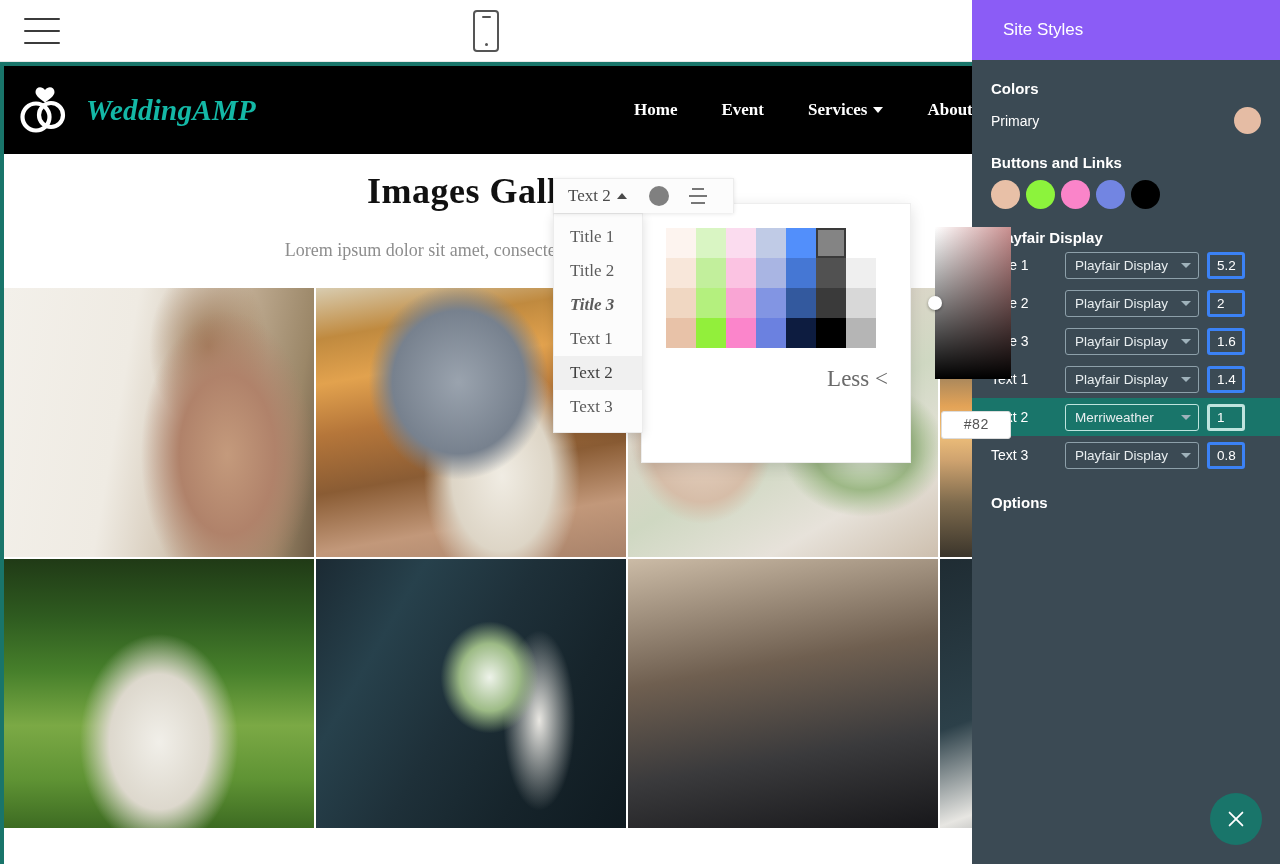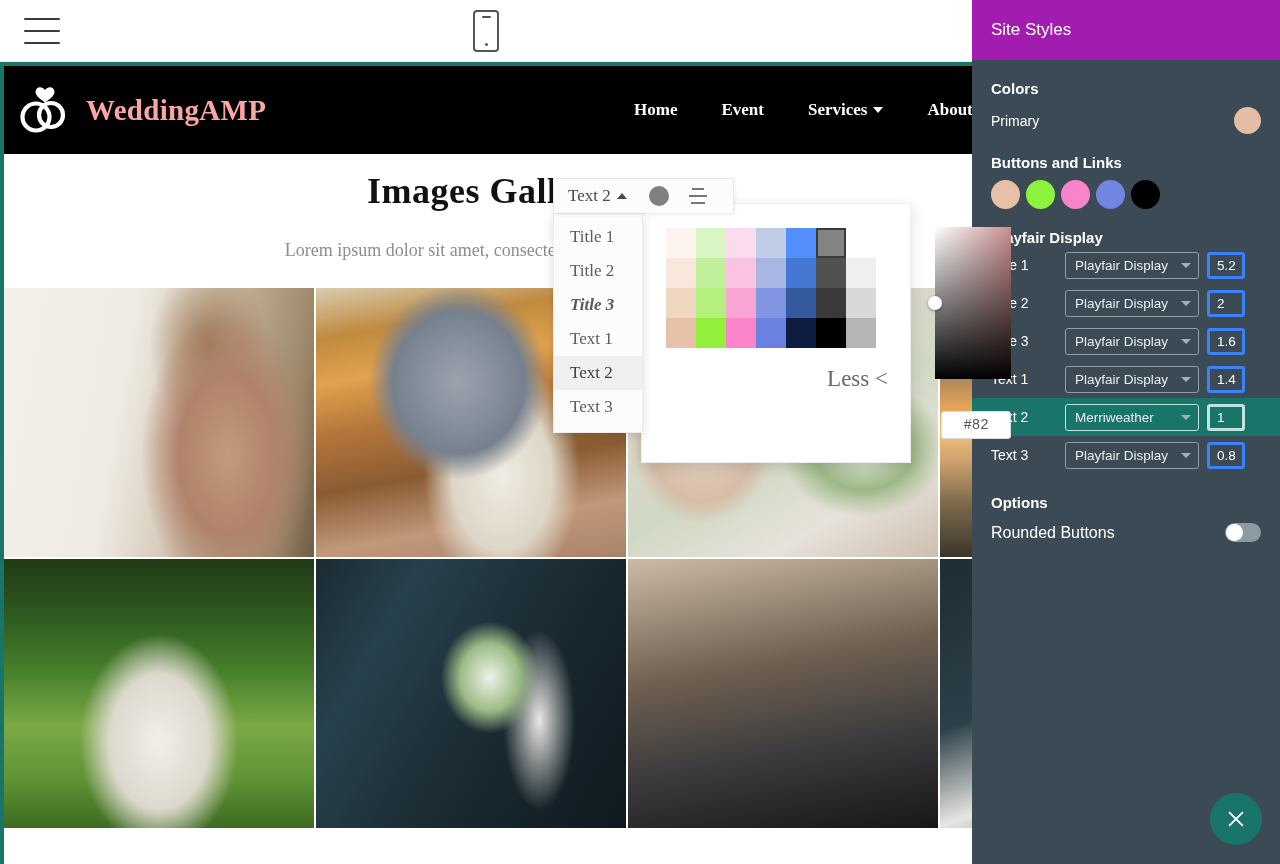--- a/index.html
+++ b/index.html
@@ -29,21 +29,21 @@
   #teal-rule{ position:absolute; left:0; top:62px; width:972px; height:4px; background:#19756a; }
 
   
   #preview{ position:absolute; left:0; top:66px; width:972px; height:798px;
     background:#fff; border-left:4px solid #19756a; overflow:hidden; }
 
   #site-nav{ height:88px; background:#000; display:flex; align-items:center;
     padding:0 0 0 14px; position:relative;}
   #brand{ display:flex; align-items:center; gap:14px; }
   #logo-mark{ width:54px; height:52px; position:relative; flex:none; }
-  #brand-name{ color:#fca5a5; font-family:"Liberation Serif", serif; 
+  #brand-name{ color:#14b8a6; font-family:"Liberation Serif", serif; font-style:italic;
     font-weight:700; font-size:29px; letter-spacing:.3px; }
   #nav-links{ display:flex; align-items:center; gap:44px; position:absolute; left:630px; }
   .nav-link{ color:#fff; font-family:"Liberation Serif", serif; font-weight:700;
     font-size:17px; white-space:nowrap; cursor:pointer; display:flex; align-items:center; gap:6px;}
   .caret-dn{ width:0;height:0;border-left:5px solid transparent;border-right:5px solid transparent;
     border-top:6px solid #fff; display:inline-block; }
 
   #gallery-title{ text-align:center; font-family:"Liberation Serif", serif;
     font-weight:700; font-size:36px; color:#111; margin-top:16px; letter-spacing:.5px;}
   #gallery-sub{ text-align:center; font-family:"Liberation Serif", serif;
@@ -123,22 +123,22 @@
   #grad-handle{ position:absolute; left:-7px; top:69px; width:14px; height:14px;
     border-radius:50%; background:#fff; box-shadow:0 1px 3px rgba(0,0,0,.4); cursor:grab;}
   #hex-field{ position:absolute; left:941px; top:411px; width:70px; height:28px;
     border:1px solid #dcdcdc; border-radius:3px; background:#fff;
     display:flex; align-items:center; justify-content:center;
     font-family:"Liberation Mono", monospace; font-size:14px; color:#555; z-index:38; }
 
   
   #sidebar{ position:absolute; right:0; top:0; width:308px; height:864px;
     background:#3b4a54; color:#fff; }
-  #sb-header{ height:60px; background:#a21caf; display:flex; align-items:center;
-    padding-left:19px; font-size:17px; font-weight:400; color:#fff; }
+  #sb-header{ height:60px; background:#8b5cf6; display:flex; align-items:center;
+    padding-left:31px; font-size:17px; font-weight:400; color:#fff; }
   #sb-body{ padding:0 19px; }
   .sb-h{ font-size:15px; font-weight:700; margin-top:20px; }
   .sb-row{ display:flex; align-items:center; justify-content:space-between;
     margin-top:10px; font-size:14px; }
   #primary-dot{ width:27px; height:27px; border-radius:50%; }
   #btn-swatches{ display:flex; gap:6px; margin-top:9px; }
   .btn-sw{ width:29px; height:29px; border-radius:50%; cursor:pointer; }
 
   .font-row{ display:flex; align-items:center; height:38px; margin:0 -19px; padding:0 19px; }
   .font-row.hl{ background:#19756a; }
@@ -355,26 +355,20 @@
           <div class="font-label">Text 3</div>
           <div class="font-select">
             <span>Playfair Display</span>
             <i class="sel-caret"></i>
           </div>
           <div class="font-size">0.8</div>
         </div>
       </div>
 
     <div class="sb-h">Options</div>
-    <div id="toggle-row">
-      <span>Rounded Buttons</span>
-      <span id="toggle">
-          <b></b>
-        </span>
-    </div>
   </div>
 
   <div id="close-fab">
     <svg viewBox="0 0 24 24" aria-hidden="true">
       <path d="M5 5 L19 19 M19 5 L5 19" stroke="#fff" stroke-width="2" stroke-linecap="round"></path>
     </svg>
   </div>
 </div>
 
 </body></html>

